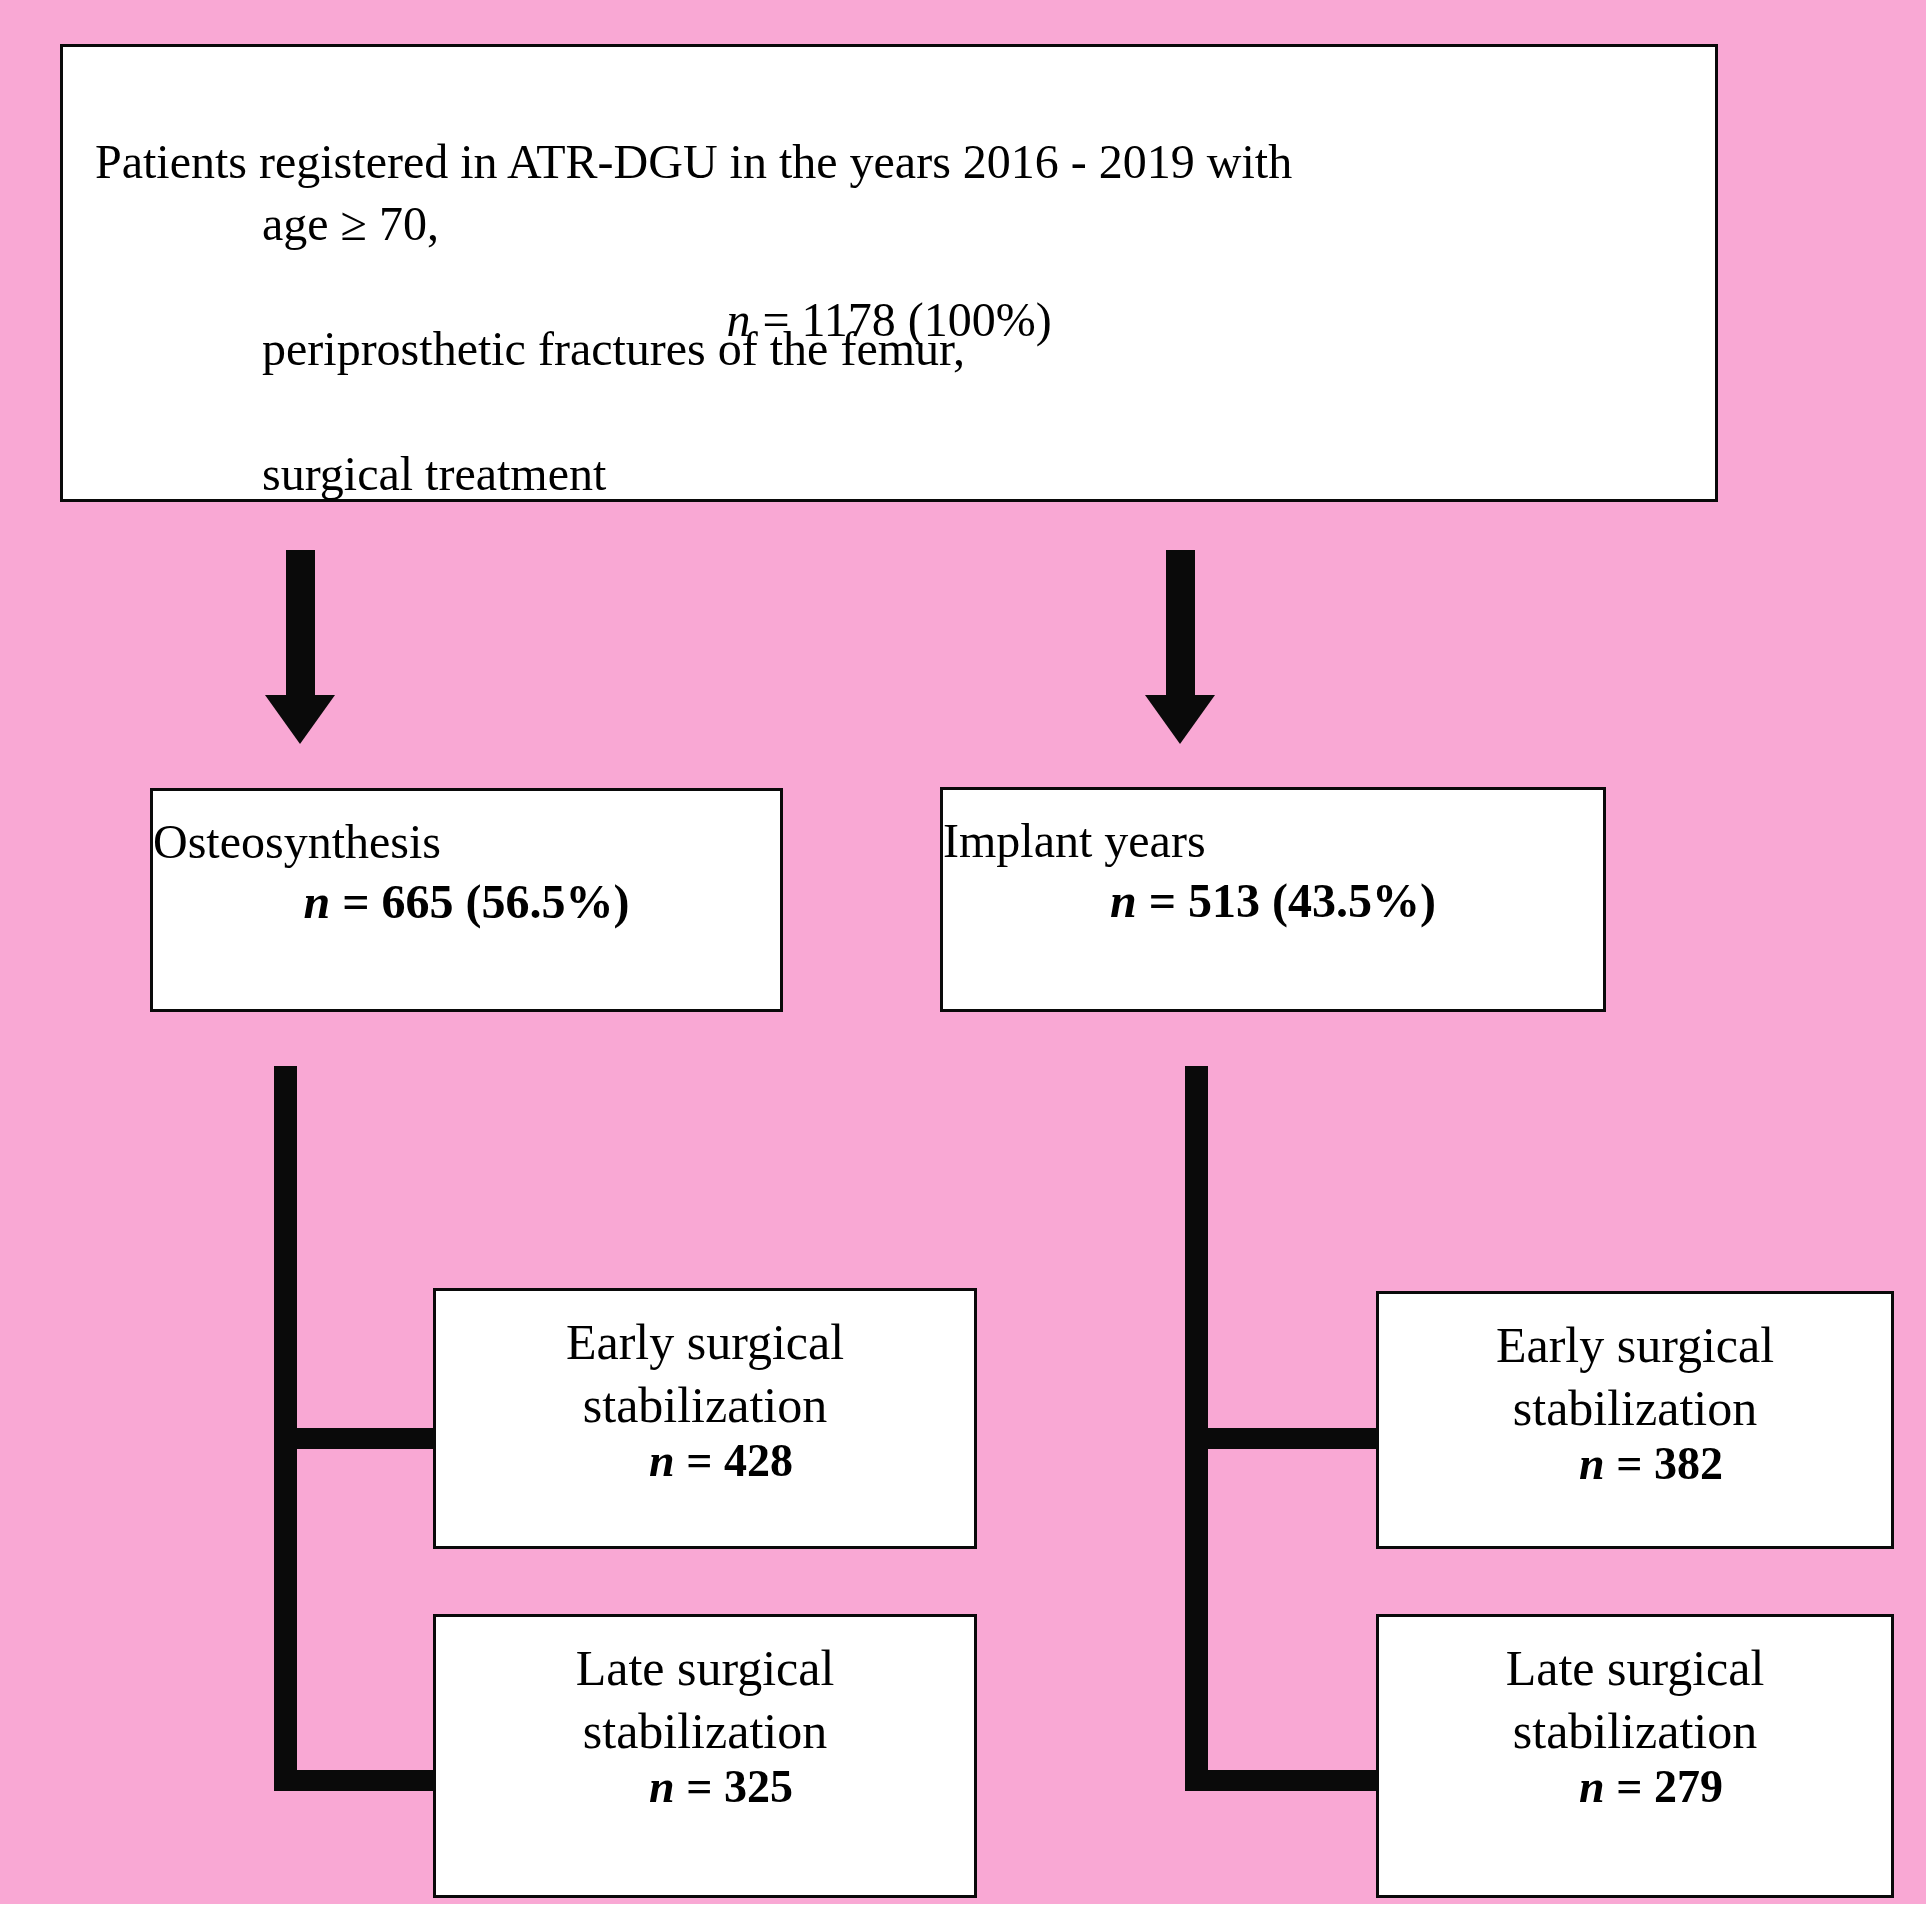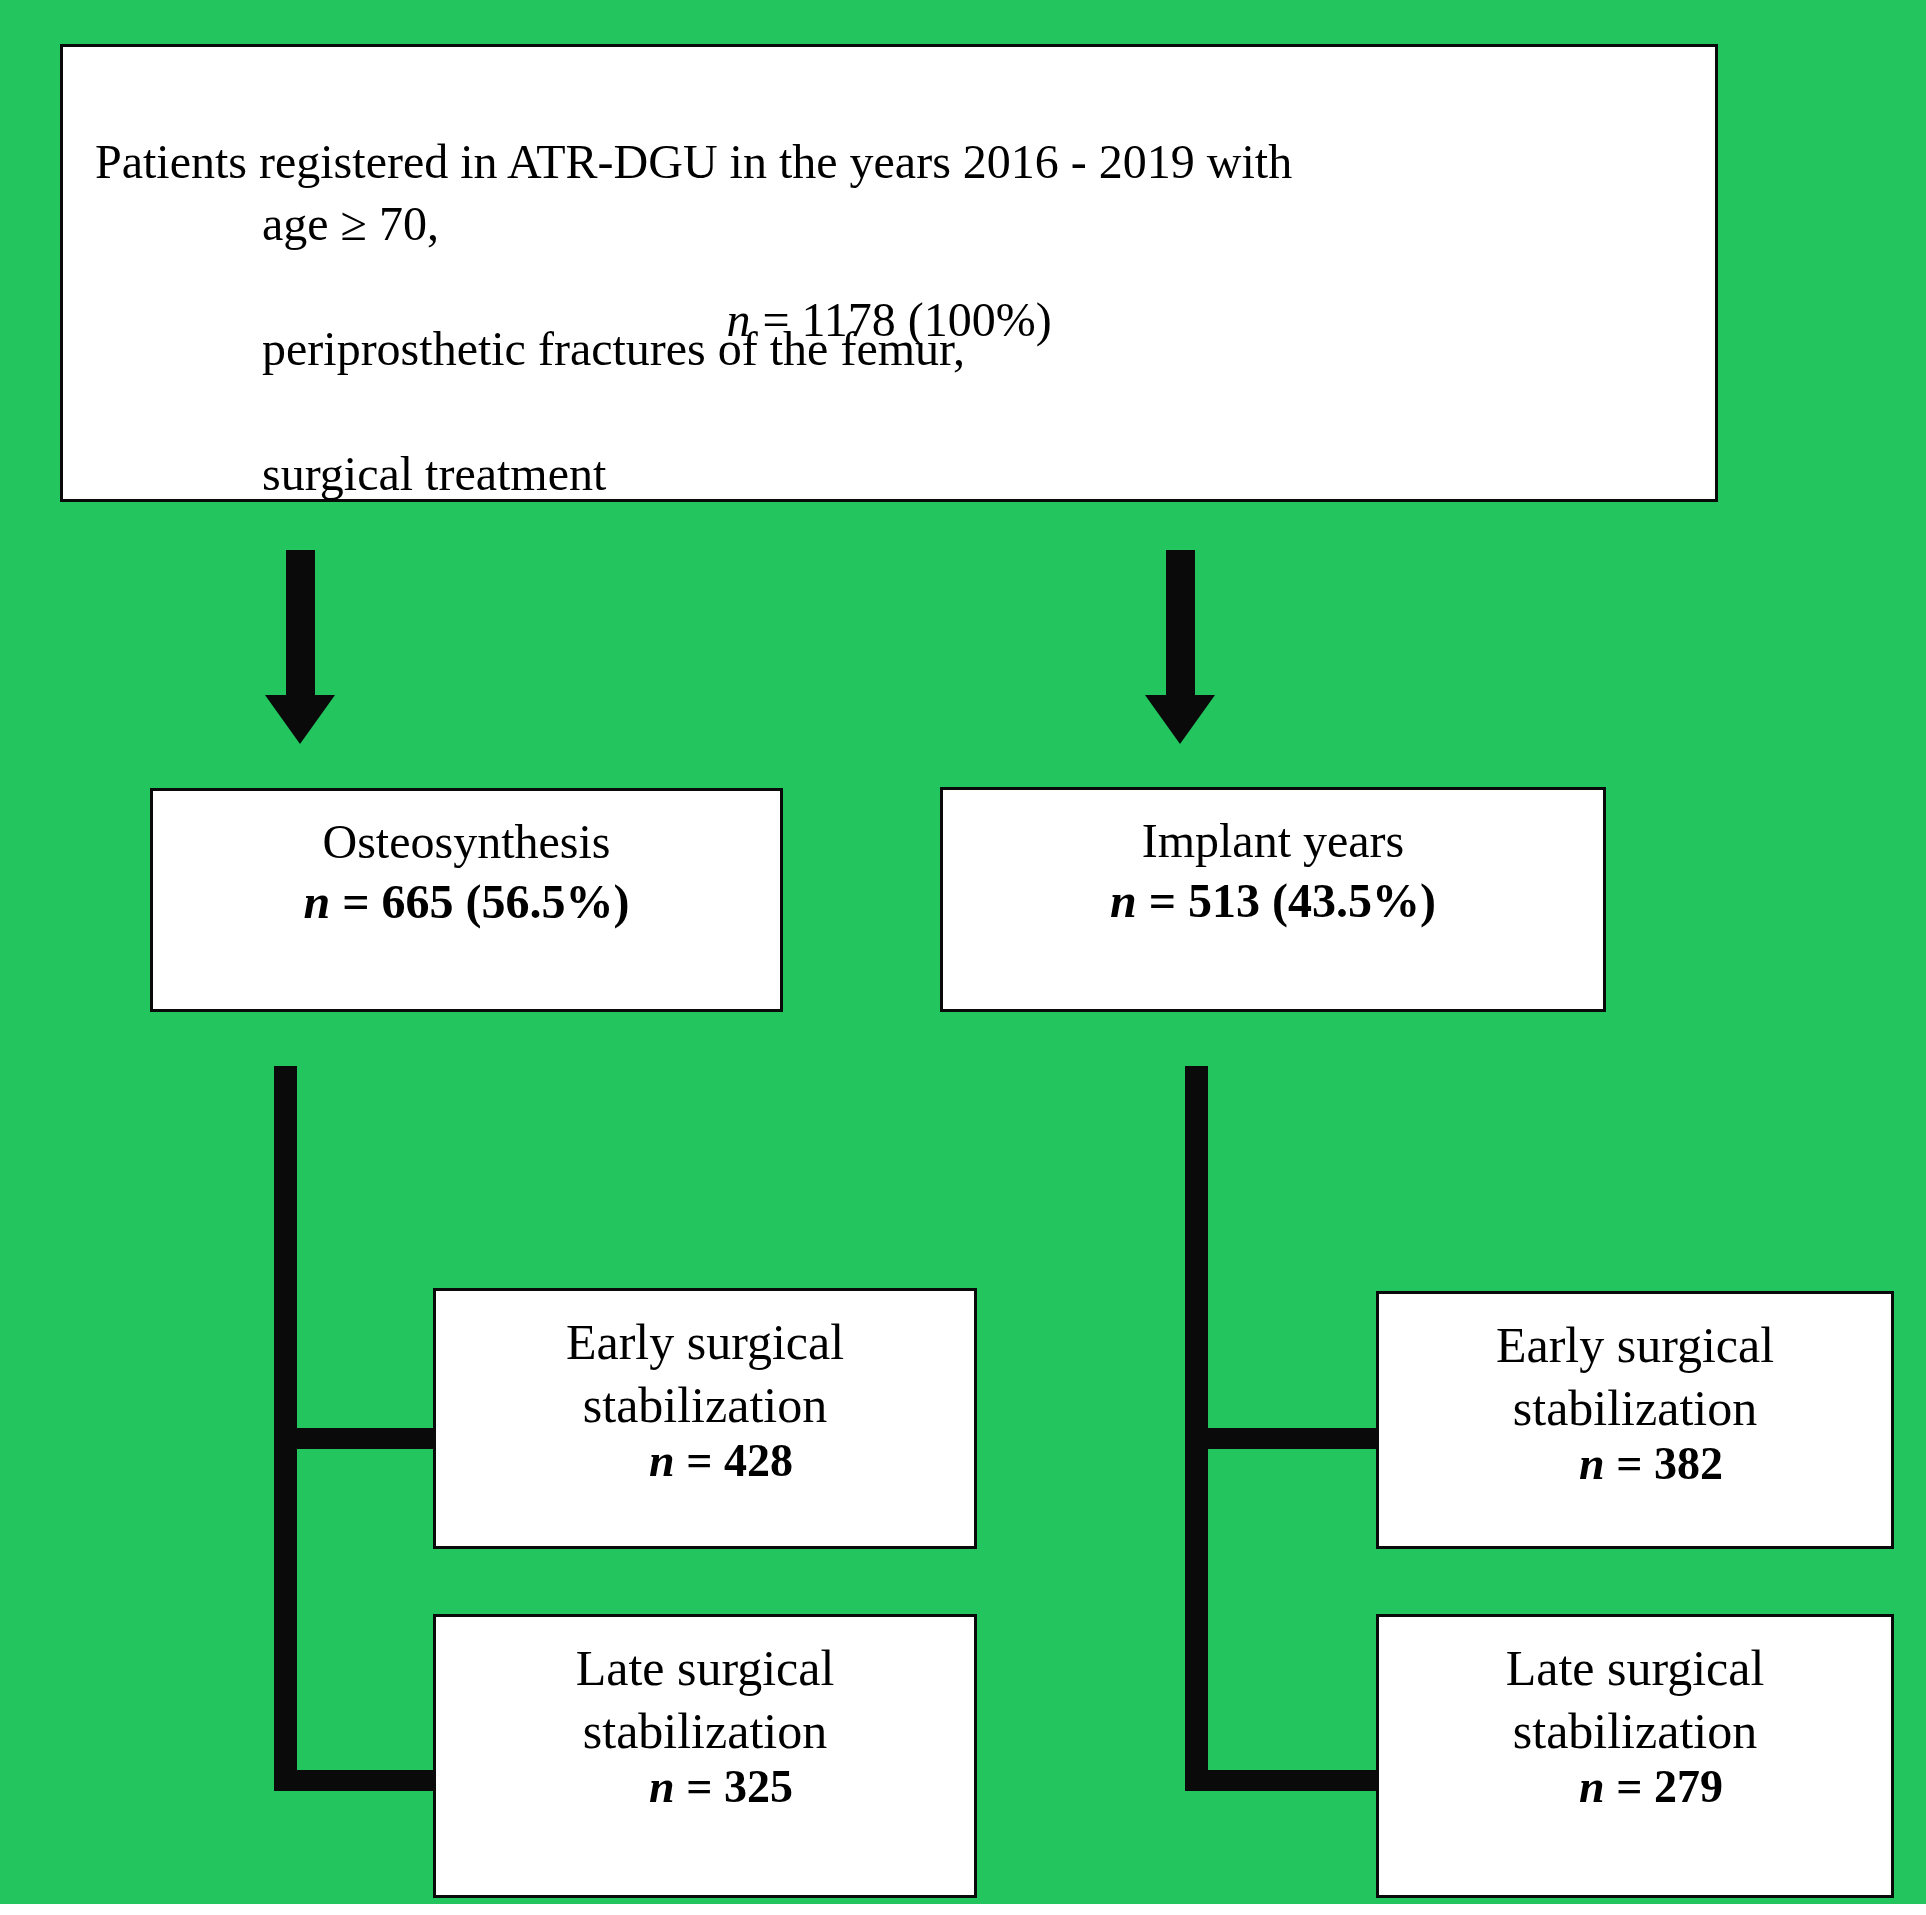--- a/index.html
+++ b/index.html
@@ -5,21 +5,21 @@
 <style>
   html, body {
     margin: 0;
     padding: 0;
     background: #ffffff;
   }
   #canvas {
     position: relative;
     width: 1927px;
     height: 1904px;
-    background: #22c55e;
+    background: #f9a8d4;
     font-family: "Liberation Serif", "DejaVu Serif", serif;
     color: #000000;
     overflow: hidden;
   }
 
   
   .box {
     position: absolute;
     box-sizing: border-box;
     background: #ffffff;
@@ -51,21 +51,21 @@
   #root-count .ital { font-style: italic; }
 
   
   #osteo-box   { left: 150px;  top: 788px; width: 633px; height: 224px; }
   #implant-box { left: 940px; top: 787px; width: 666px; height: 225px; }
 
   .lvl2-title {
     position: absolute;
     left: 0; right: 0;
     top: 23px;
-    text-align: center;
+    text-align: left;
     font-size: 48px;
   }
   .lvl2-count {
     position: absolute;
     left: 0; right: 0;
     top: 83px;
     text-align: center;
     font-size: 48px;
     font-weight: bold;
   }

